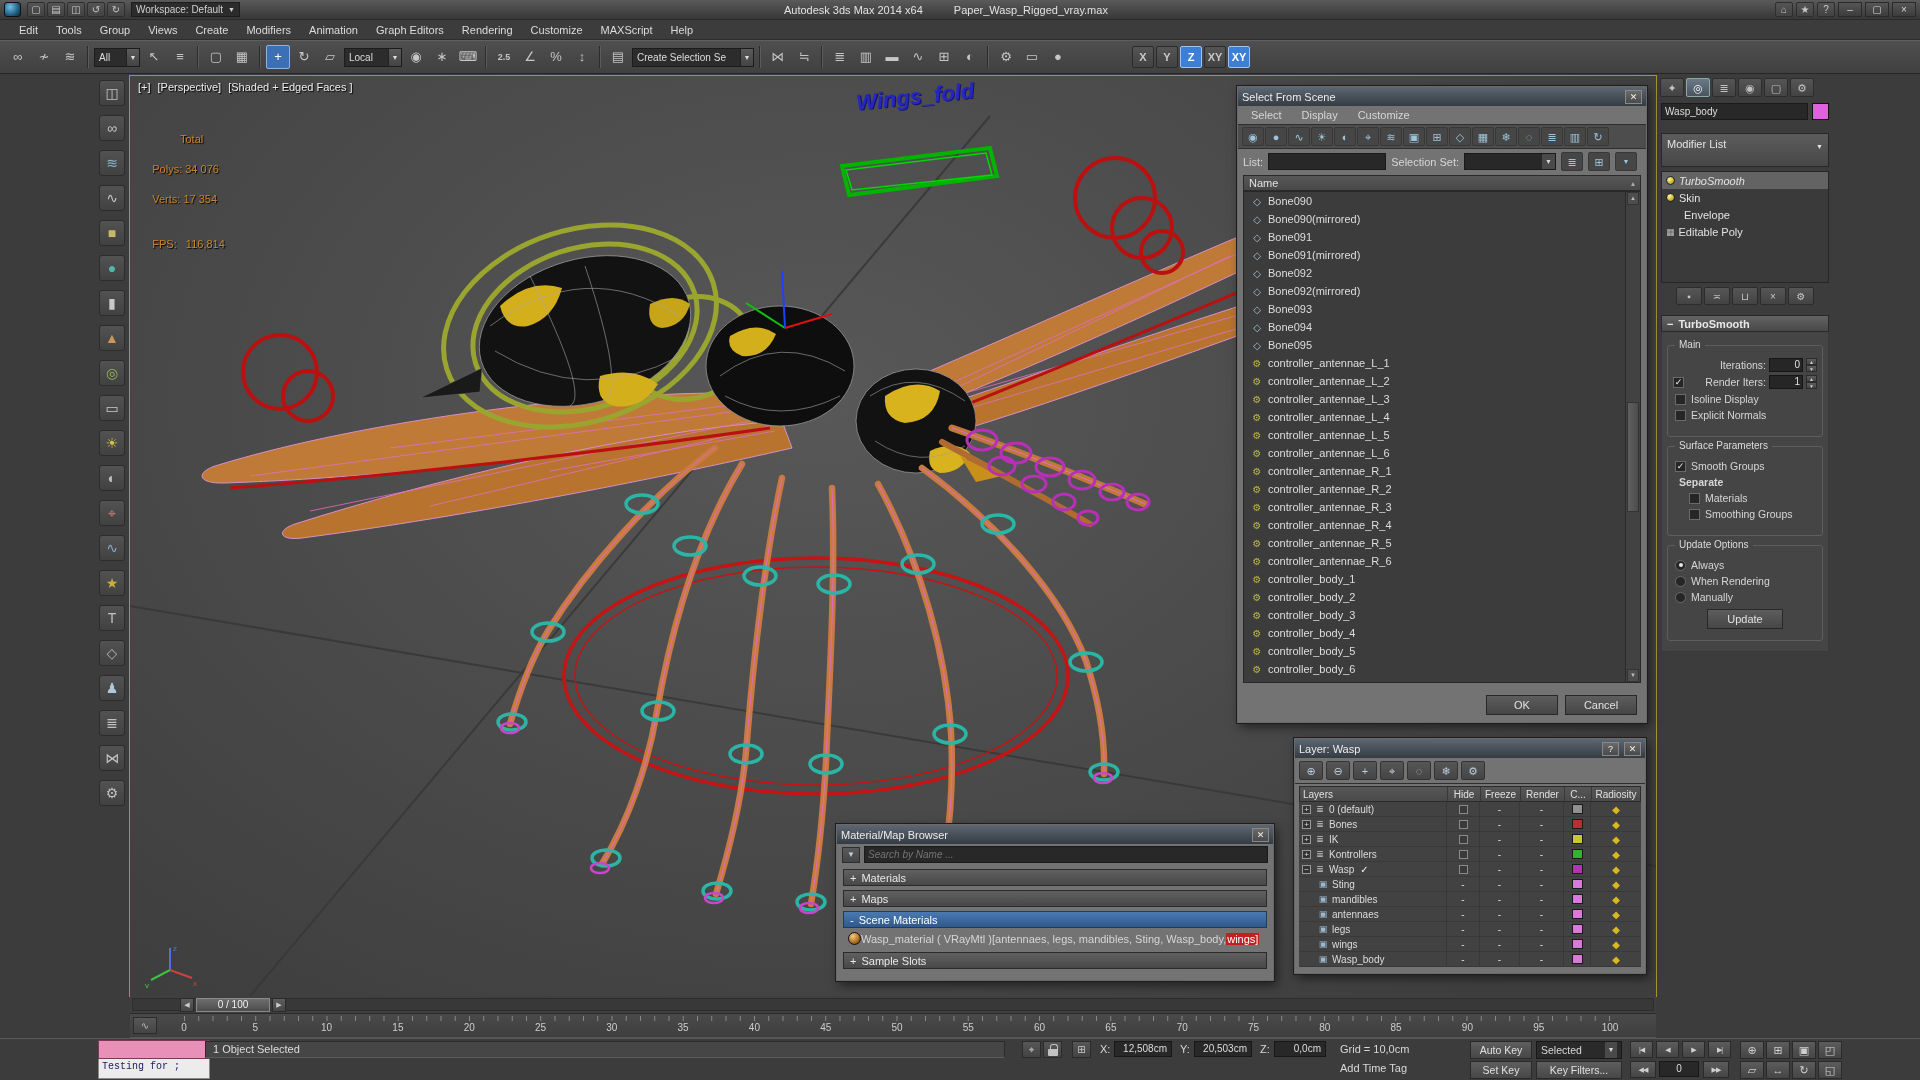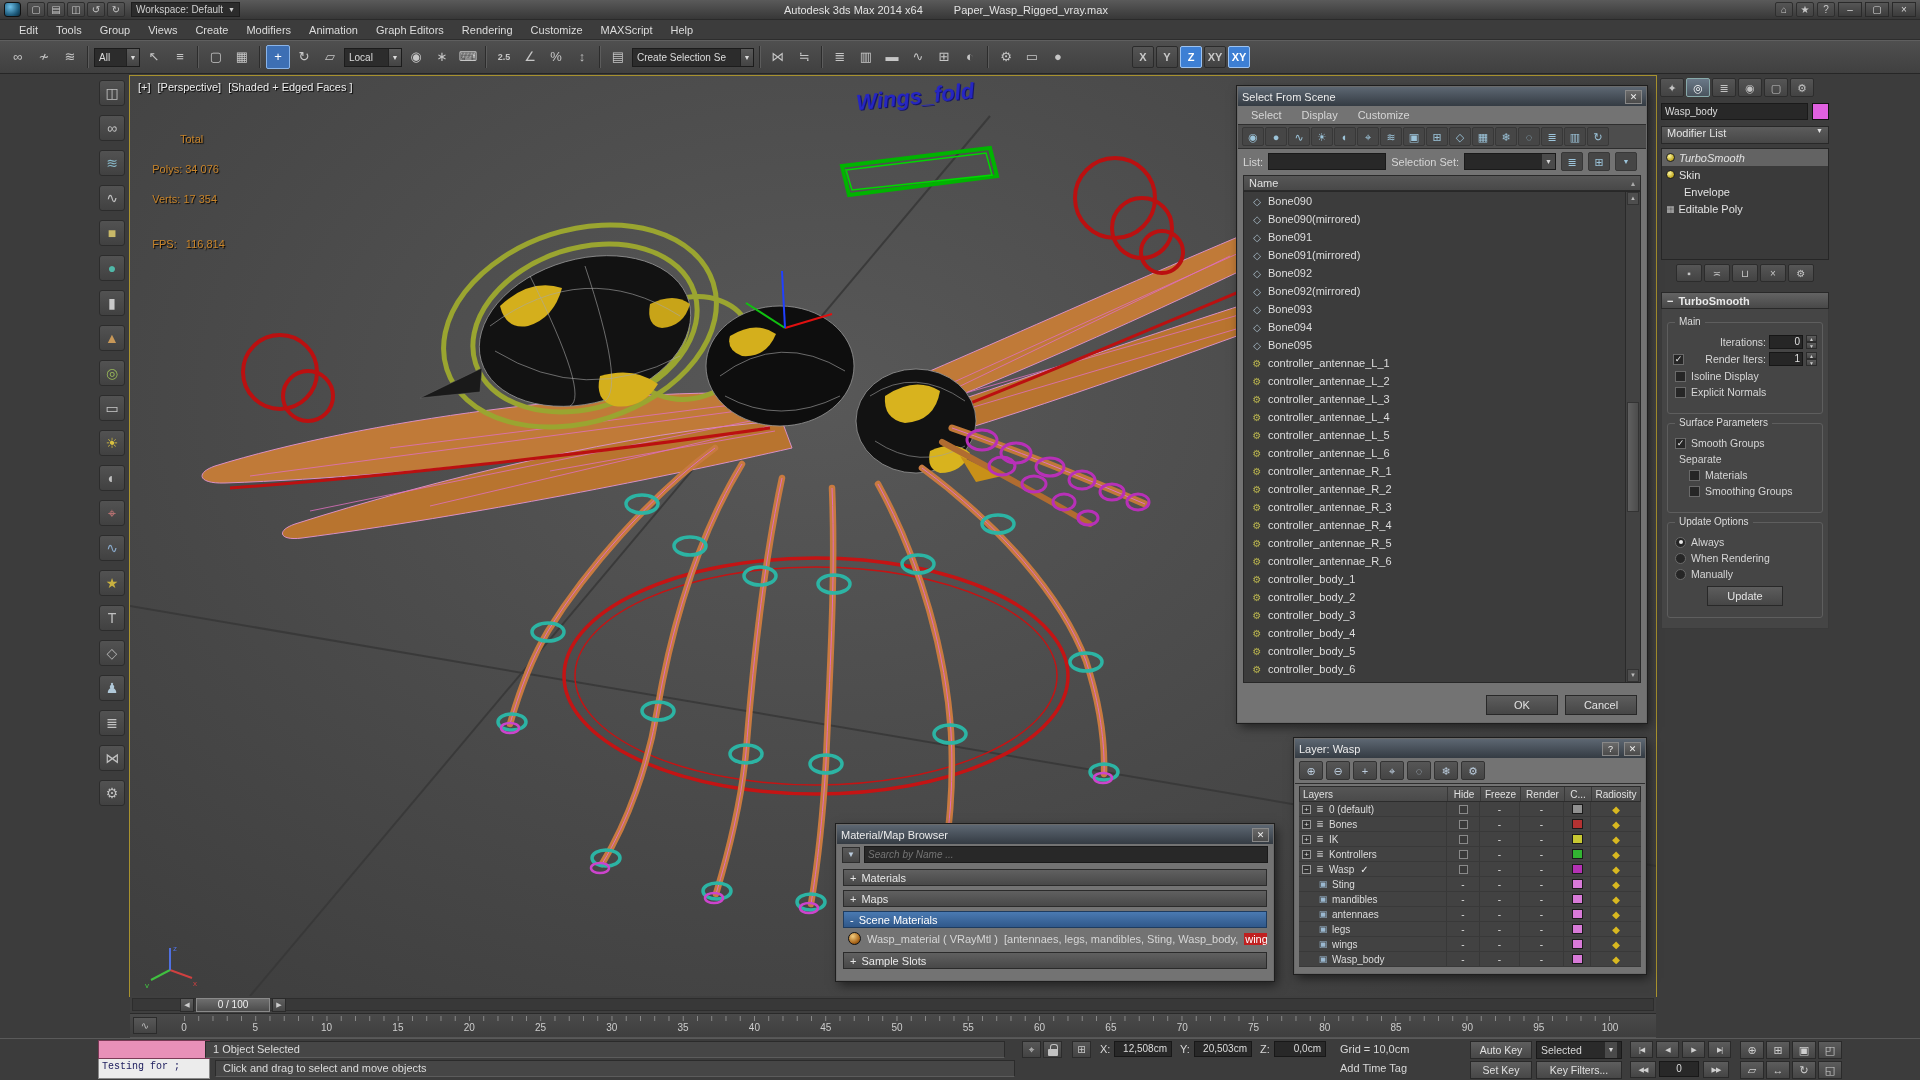--- a/index.html
+++ b/index.html
@@ -90,32 +90,32 @@
   .minibox{width:9px;height:9px;border:1px solid #8a8a8a;background:#3a3a3a;display:inline-block}
   .swatch{width:11px;height:10px;border:1px solid #1a1a1a;display:inline-block}
   .curmark{margin-left:6px;color:#f0f0f0;font-size:10px}
 
   
   #mb{left:836px;top:824px;width:438px;height:157px}
   #mb-search{display:flex;align-items:center;gap:4px;padding:2px 5px}
   #mb-funnel{width:18px;height:16px;background:linear-gradient(#5a5a5a,#464646);border:1px solid #2e2e2e;text-align:center;font-size:8px;line-height:14px;color:#bcd}
   .mb-bar{height:17px;background:linear-gradient(#606060,#484848);border:1px solid #2b2b2b;margin:4px 6px 0;padding:0 6px;display:flex;align-items:center;gap:5px;color:#e8e8e8}
   .mb-bar.sel{background:linear-gradient(#4a7ab2,#30588a);border-color:#1e3c60;color:#fff}
-  .mb-item{height:19px;margin:1px 6px 0;display:flex;align-items:center;gap:6px;padding-left:5px;font-size:11px;white-space:nowrap;overflow:hidden}
+  .mb-item{height:19px;margin:1px 6px 0;display:flex;align-items:center;padding-left:5px;font-size:11px;white-space:nowrap;overflow:hidden}
   .mb-swatch{width:13px;height:13px;border-radius:50%;background:radial-gradient(circle at 35% 30%,#f2cc7e,#a86418 65%,#4e2e06);border:1px solid #111;flex:none}
   .mb-hl{color:#fff;padding:0 1px}
 
   
   #cmdpanel{position:absolute;left:1658px;top:76px;width:174px;bottom:42px}
   #cp-tabs{display:flex;gap:2px;padding:2px 2px 4px}
   .cptab{width:24px;height:19px;line-height:18px;text-align:center;font-size:11px;color:#c2c2c2;background:linear-gradient(#555,#434343);border:1px solid #2d2d2d;border-radius:2px}
   .cptab.active{background:linear-gradient(#6a7988,#4a545e);border-color:#8aa;color:#fff}
   #cp-name-row{display:flex;align-items:center;gap:4px;padding:2px 3px}
   #cp-color{width:17px;height:17px;border:1px solid #111;flex:none}
-  .ddwide{height:18px;background:linear-gradient(#5c5c5c,#474747);border:1px solid #282828;display:flex;align-items:flex-start;padding:0 5px;margin:4px 3px 0;color:#e4e4e4}
+  .ddwide{height:18px;background:linear-gradient(#5c5c5c,#474747);border:1px solid #282828;display:flex;align-items:flex-end;padding:16px 5px;margin:11px 3px 0;color:#e4e4e4}
   .ddwide .arr{margin-left:auto;font-size:7px}
   #cp-stack{height:112px;background:#3a3a3a;border:1px solid #262626;margin:4px 3px 0;overflow:hidden}
   .stk-row{height:17px;display:flex;align-items:center;gap:4px;padding:0 4px;color:#e2e2e2;font-size:11px}
   .stk-row.sel{background:#636363}
   .stk-row .it{font-style:italic}
   .bulb{width:9px;height:9px;border-radius:50%;background:radial-gradient(circle at 35% 30%,#fdf6a0,#c0a820 70%,#6a5a10);border:1px solid #222;flex:none}
   .stk-ic{font-size:9px;color:#b8b8b8}
   #cp-stackbtns{display:flex;gap:2px;padding:4px 3px 2px;justify-content:center}
   .stkbtn{width:26px;height:18px;line-height:17px;text-align:center;font-size:10px;color:#c6c6c6;background:linear-gradient(#565656,#434343);border:1px solid #2c2c2c;border-radius:2px}
   .roll-h{height:17px;background:linear-gradient(#636363,#484848);border:1px solid #292929;margin:8px 3px 0;padding:0 5px;font-weight:bold;color:#e8e8e8;display:flex;align-items:center;gap:5px}
@@ -963,21 +963,21 @@
           </div>
         </div>
     </div>
     <div class="grp">
       <span class="grp-label">Surface Parameters</span>
       <div id="ts-surface">
           <div class="cbrow">
             <span class="cb">✓</span>
             <span>Smooth Groups</span>
           </div>
-          <div class="cbrow" style="padding-left: 4px;">
+          <div class="cbrow" style="padding-left: 4px; font-weight: bold;">
             <span>Separate</span>
           </div>
           <div class="cbrow" style="padding-left: 14px;">
             <span class="cb"></span>
             <span>Materials</span>
           </div>
           <div class="cbrow" style="padding-left: 14px;">
             <span class="cb"></span>
             <span>Smoothing Groups</span>
           </div>
@@ -1038,21 +1038,20 @@
     </div>
 </div>
 
 <div id="statusbar">
   <div id="listener">
     <div class="pink"></div>
     <div class="white">Testing for ;</div>
   </div>
 
   <div class="sfield" style="left:205px;top:2px;width:800px">1 Object Selected</div>
-  <div class="sfield" style="left:215px;top:21px;width:800px">Click and drag to select and move objects</div>
 
   <span class="sicon" style="left:1022px;top:2px">⌖</span>
   <span class="sicon" style="left:1043px;top:2px">
       <span class="lockbody"></span>
     </span>
   <span class="sicon" style="left:1072px;top:2px">⊞</span>
 
   <span class="clabel" style="left:1100px;top:2px">X:</span>
   <span class="cbox" style="left:1114px;top:2px">12,508cm</span>
   <span class="clabel" style="left:1180px;top:2px">Y:</span>

